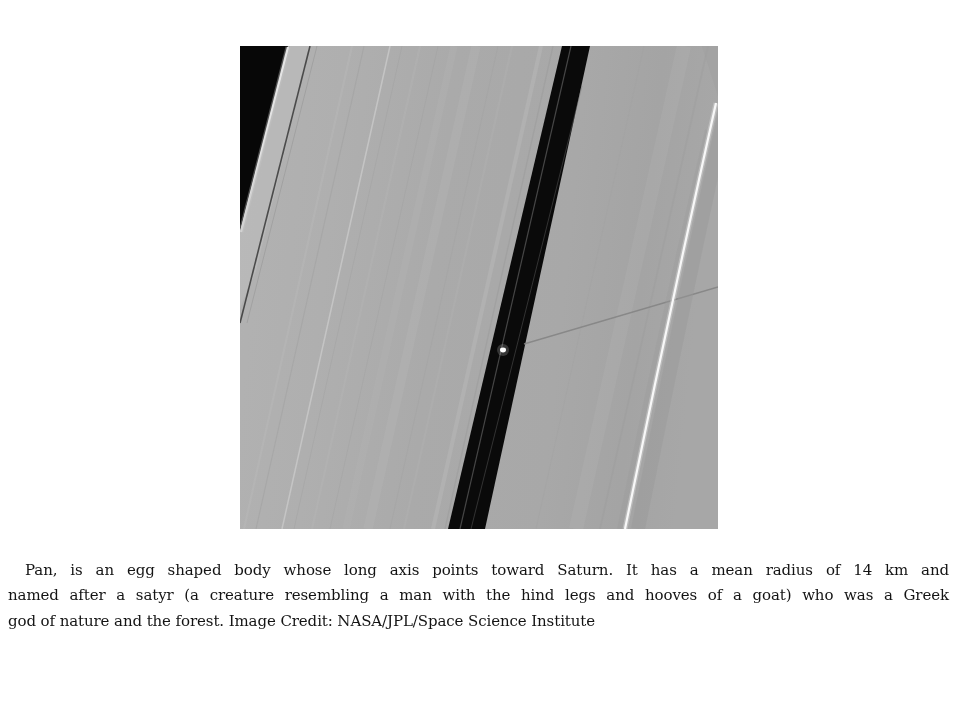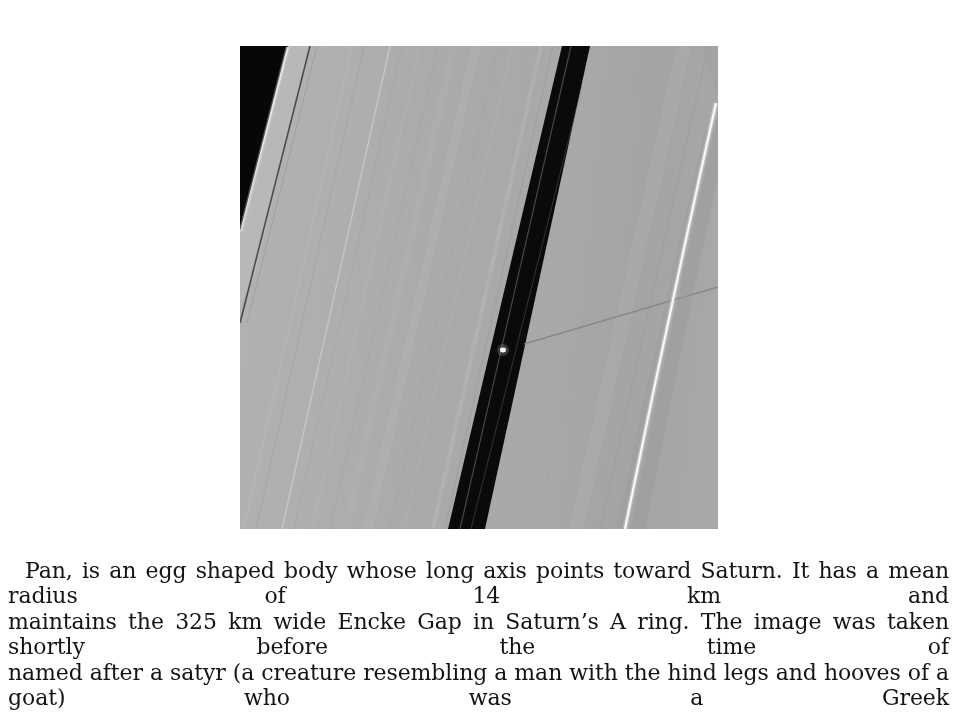--- a/index.html
+++ b/index.html
@@ -28,21 +28,21 @@
   .ring-figure svg {
     display: block;
     width: 478px;
     height: 483px;
   }
   .caption {
     position: absolute;
     left: 8px;
     top: 558px;
     width: 941px;
-    font-size: 22px;
+    font-size: 15px;
     line-height: 25.4px;
     color: #141414;
     letter-spacing: -0.1px;
   }
   .caption .cap-line {
     text-align: justify;
     text-align-last: justify;
   }
   .caption .cap-line.first {
     text-indent: 17px;
@@ -109,17 +109,17 @@
       <path d="M487,57 Q440,272 398,483" stroke="#999999" stroke-width="14" opacity="0.45" fill="none"></path>
       <path d="M468,84 Q421,282 380,483" stroke="#9c9c9c" stroke-width="6" opacity="0.35" fill="none"></path>
       <path d="M476,57 Q428,272 385,483" stroke="#ffffff" stroke-width="5" opacity="0.25" fill="none"></path>
       <path d="M476,57 Q428,272 385,483" stroke="#f8f8f8" stroke-width="2.2" fill="none"></path>
       <polygon points="462,0 478,0 478,50" fill="#a0a0a0" opacity="0.5"></polygon>
     </svg>
   </figure>
 
   <div class="caption">
     <div class="cap-line first">Pan, is an egg shaped body whose long axis points toward Saturn. It has a mean radius of 14 km and</div>
-    <div class="cap-line">maintains the 325 km wide Encke Gap in Saturn’s A ring. The image was taken shortly before the time of</div>
     <div class="cap-line">named after a satyr (a creature resembling a man with the hind legs and hooves of a goat) who was a Greek</div>
+    <div class="cap-line last">god of nature and the forest. Image Credit: NASA/JPL/Space Science Institute</div>
   </div>
 
 </div>
 
 </body></html>

